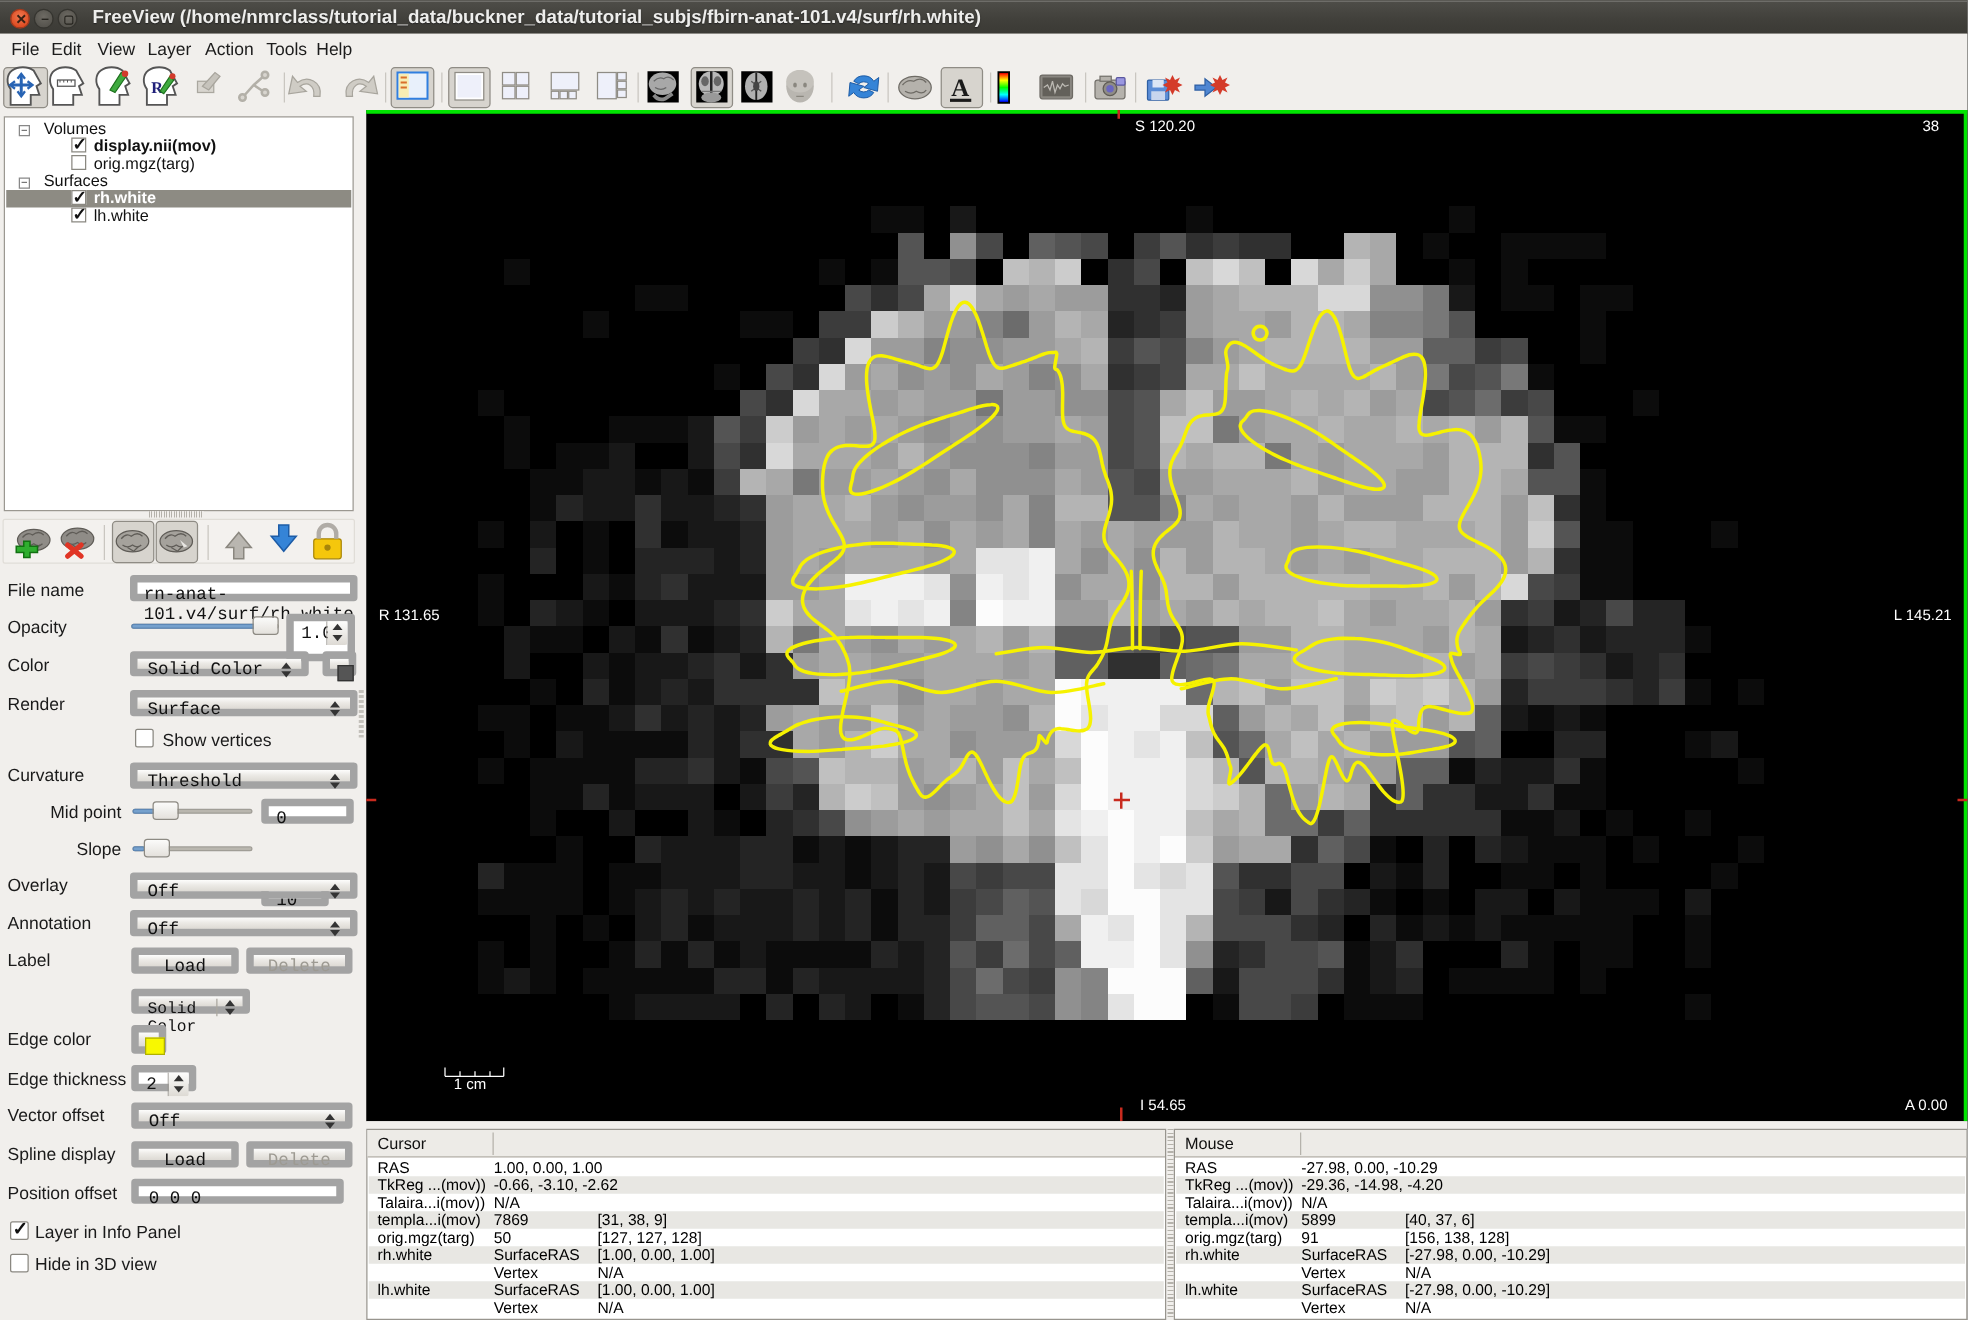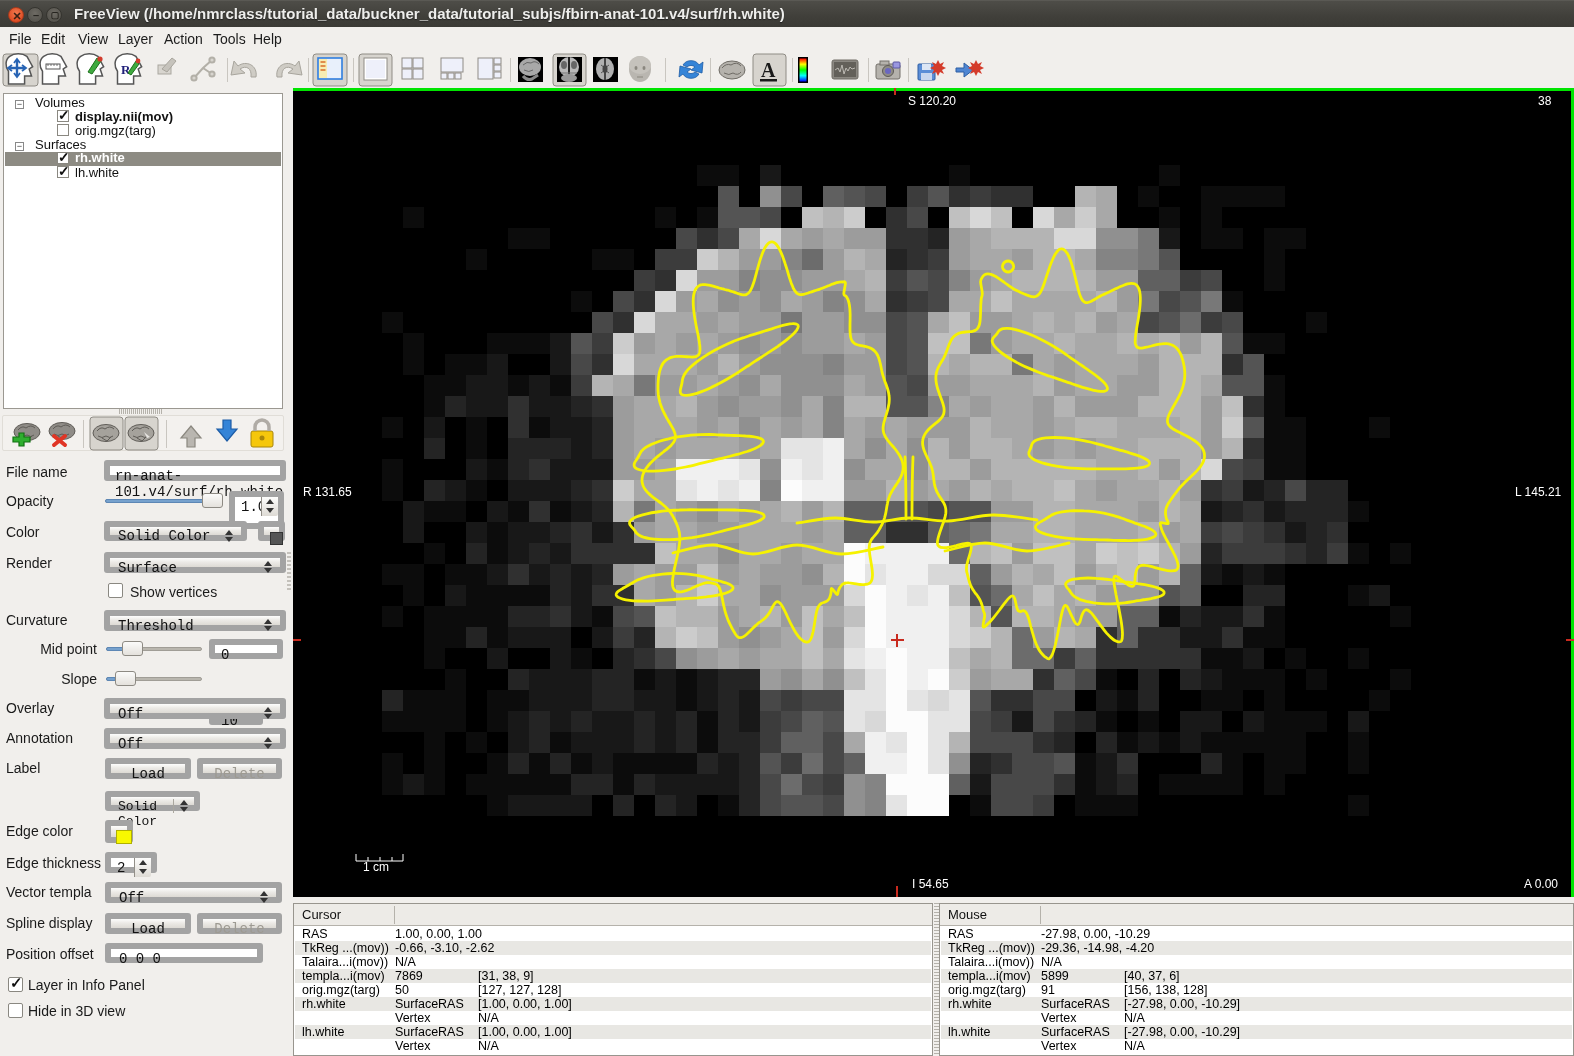--- a/index.html
+++ b/index.html
@@ -389,37 +389,37 @@
       <div style="position:absolute;left:5px;top:4px;width:16px;height:14px;background:#f8f800;border:1px solid #b0b000;"></div>
     </div>
 <div class="flabel" style="left:6px;top:767px;">Edge thickness</div>
 <div class="input" style="left:105px;top:764px;width:52px;height:21px;">
       <span style="position:absolute;left:6px;top:2px;">2</span>
       <div style="position:absolute;right:0;top:0;width:17px;height:19px;border-left:1px solid #928f88;background:linear-gradient(#fdfdfc,#dddad4);border-radius:0 2px 2px 0;">
         <div style="position:absolute;left:4px;top:2px;width:0;height:0;border-left:4px solid transparent;border-right:4px solid transparent;border-bottom:5px solid #333;"></div>
         <div style="position:absolute;left:4px;top:11px;width:0;height:0;border-left:4px solid transparent;border-right:4px solid transparent;border-top:5px solid #333;"></div>
       </div>
     </div>
-<div class="flabel" style="left:6px;top:796px;">Vector templa</div>
+<div class="flabel" style="left:6px;top:796px;">Vector offset</div>
 <div class="dropdown" style="left:105px;top:794px;width:177px;height:21px;">
       <span style="position:absolute;left:8px;top:2px;">Off</span>
       <div class="dd-arrows" style="top:3px;">
         <div class="tri-up"></div>
         <div class="tri-dn"></div>
       </div>
     </div>
 <div class="flabel" style="left:6px;top:827px;">Spline display</div>
 <div class="btn" style="left:105px;top:825px;width:86px;height:21px;color:#111;">
       <div style="position:absolute;width:100%;text-align:center;top:2px;">Load</div>
     </div>
 <div class="btn" style="left:197px;top:825px;width:85px;height:21px;color:#9d9a92;">
       <div style="position:absolute;width:100%;text-align:center;top:2px;">Delete</div>
     </div>
 <div class="flabel" style="left:6px;top:858px;">Position offset</div>
-<div class="input" style="left:105px;top:855px;width:158px;height:20px;">
+<div class="input" style="left:105px;top:855px;width:170px;height:20px;">
       <span style="position:absolute;left:8px;top:2px;">0 0 0</span>
     </div>
 <div class="fcheck" style="left:8px;top:889px;">
       <div style="position:absolute;left:1px;top:-4px;font-size:15px;font-weight:bold;color:#111;">✓</div>
     </div>
 <div class="flabel" style="left:28px;top:889px;">Layer in Info Panel</div>
 <div class="fcheck" style="left:8px;top:915px;"></div>
 <div class="flabel" style="left:28px;top:915px;">Hide in 3D view</div>
 </div>
 

